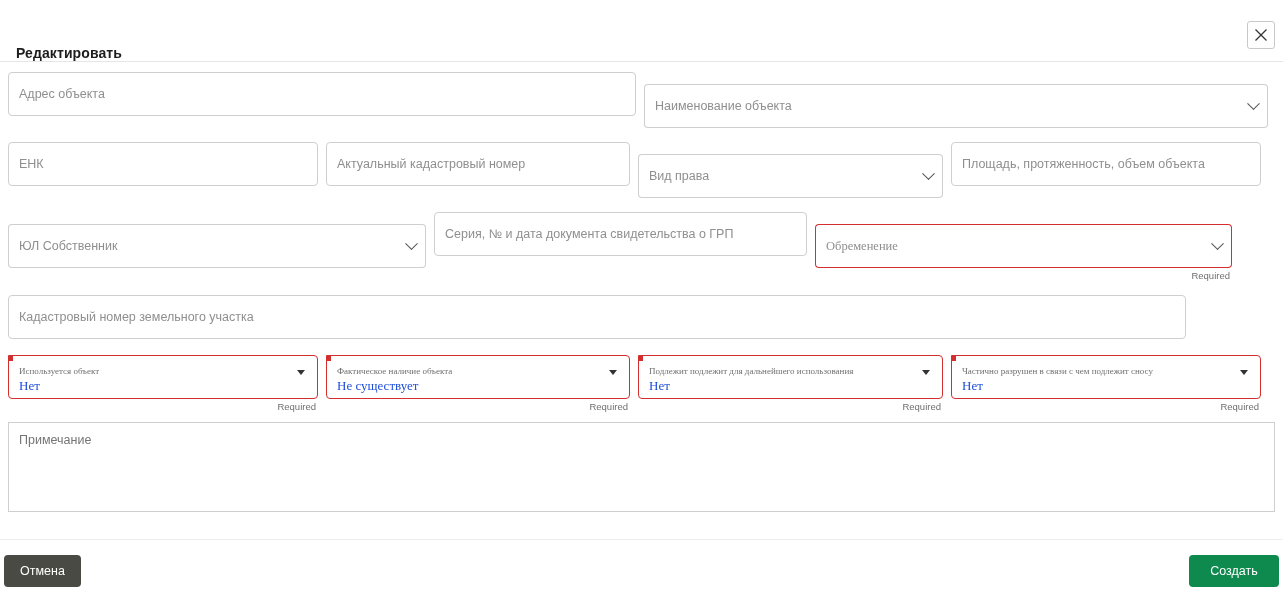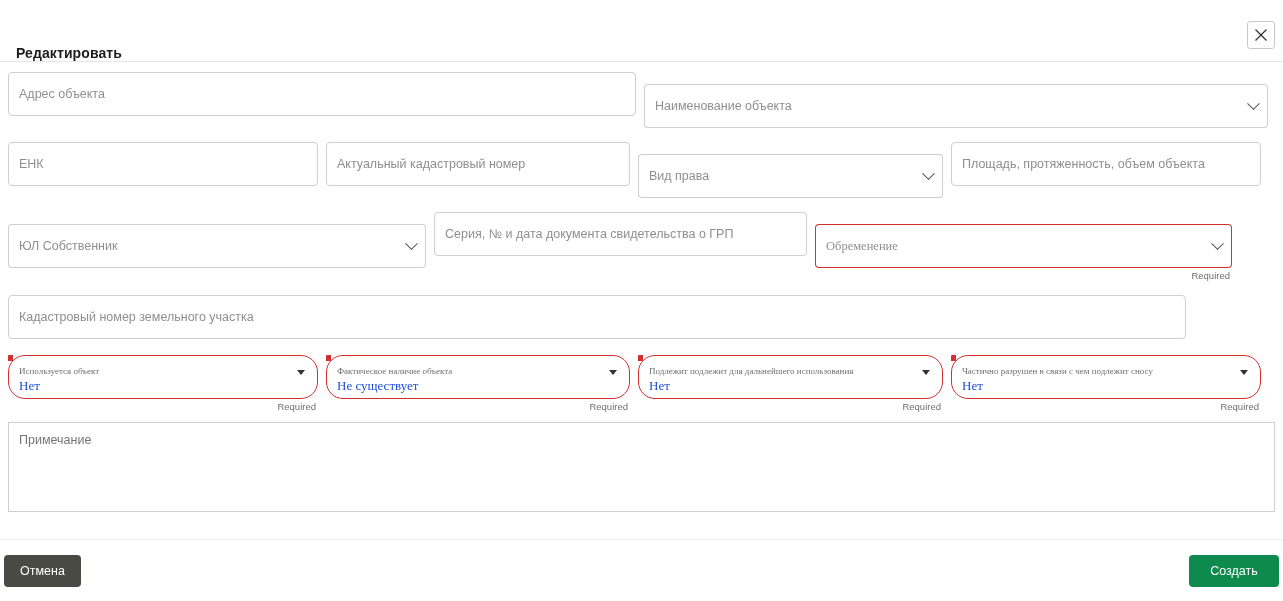--- a/index.html
+++ b/index.html
@@ -79,21 +79,20 @@
     padding: 0 10px;
     font-size: 12.5px;
     color: #8a8a8a;
   }
   .control.required-border { border-color: #d32f2f; border-width: 1px; font-family: Liberation Serif, serif; }
   .control.filled {
     align-items: flex-start;
     padding-top: 5px;
     flex-direction: column;
     justify-content: center;
-    border-radius: 17px;
   }
   .float-label {
     font-size: 9px;
     color: #6f6f6f;
     line-height: 11px;
     margin-bottom: 1px;
     position: relative;
     padding-left: 0;
   }
   .value-text {

